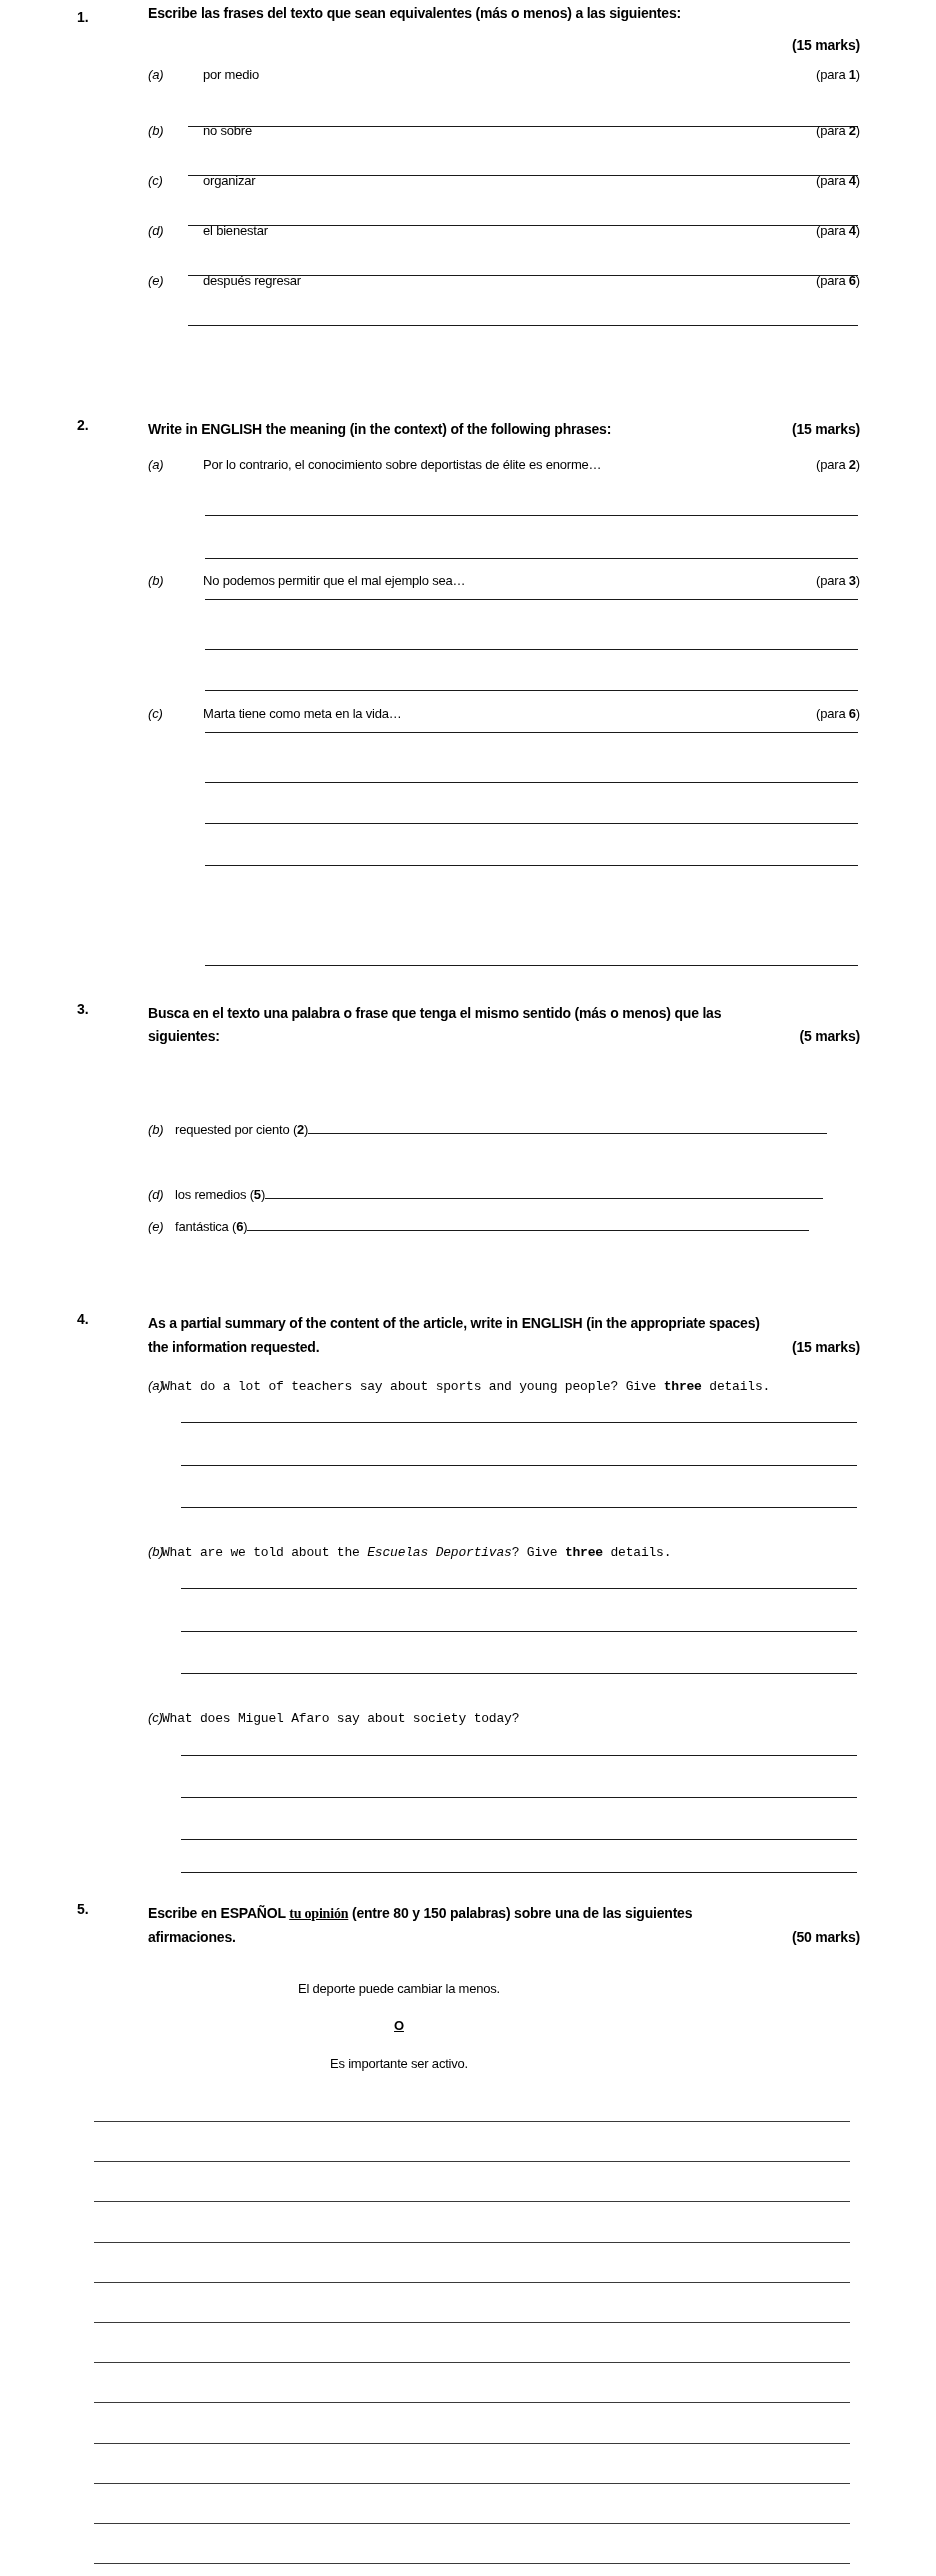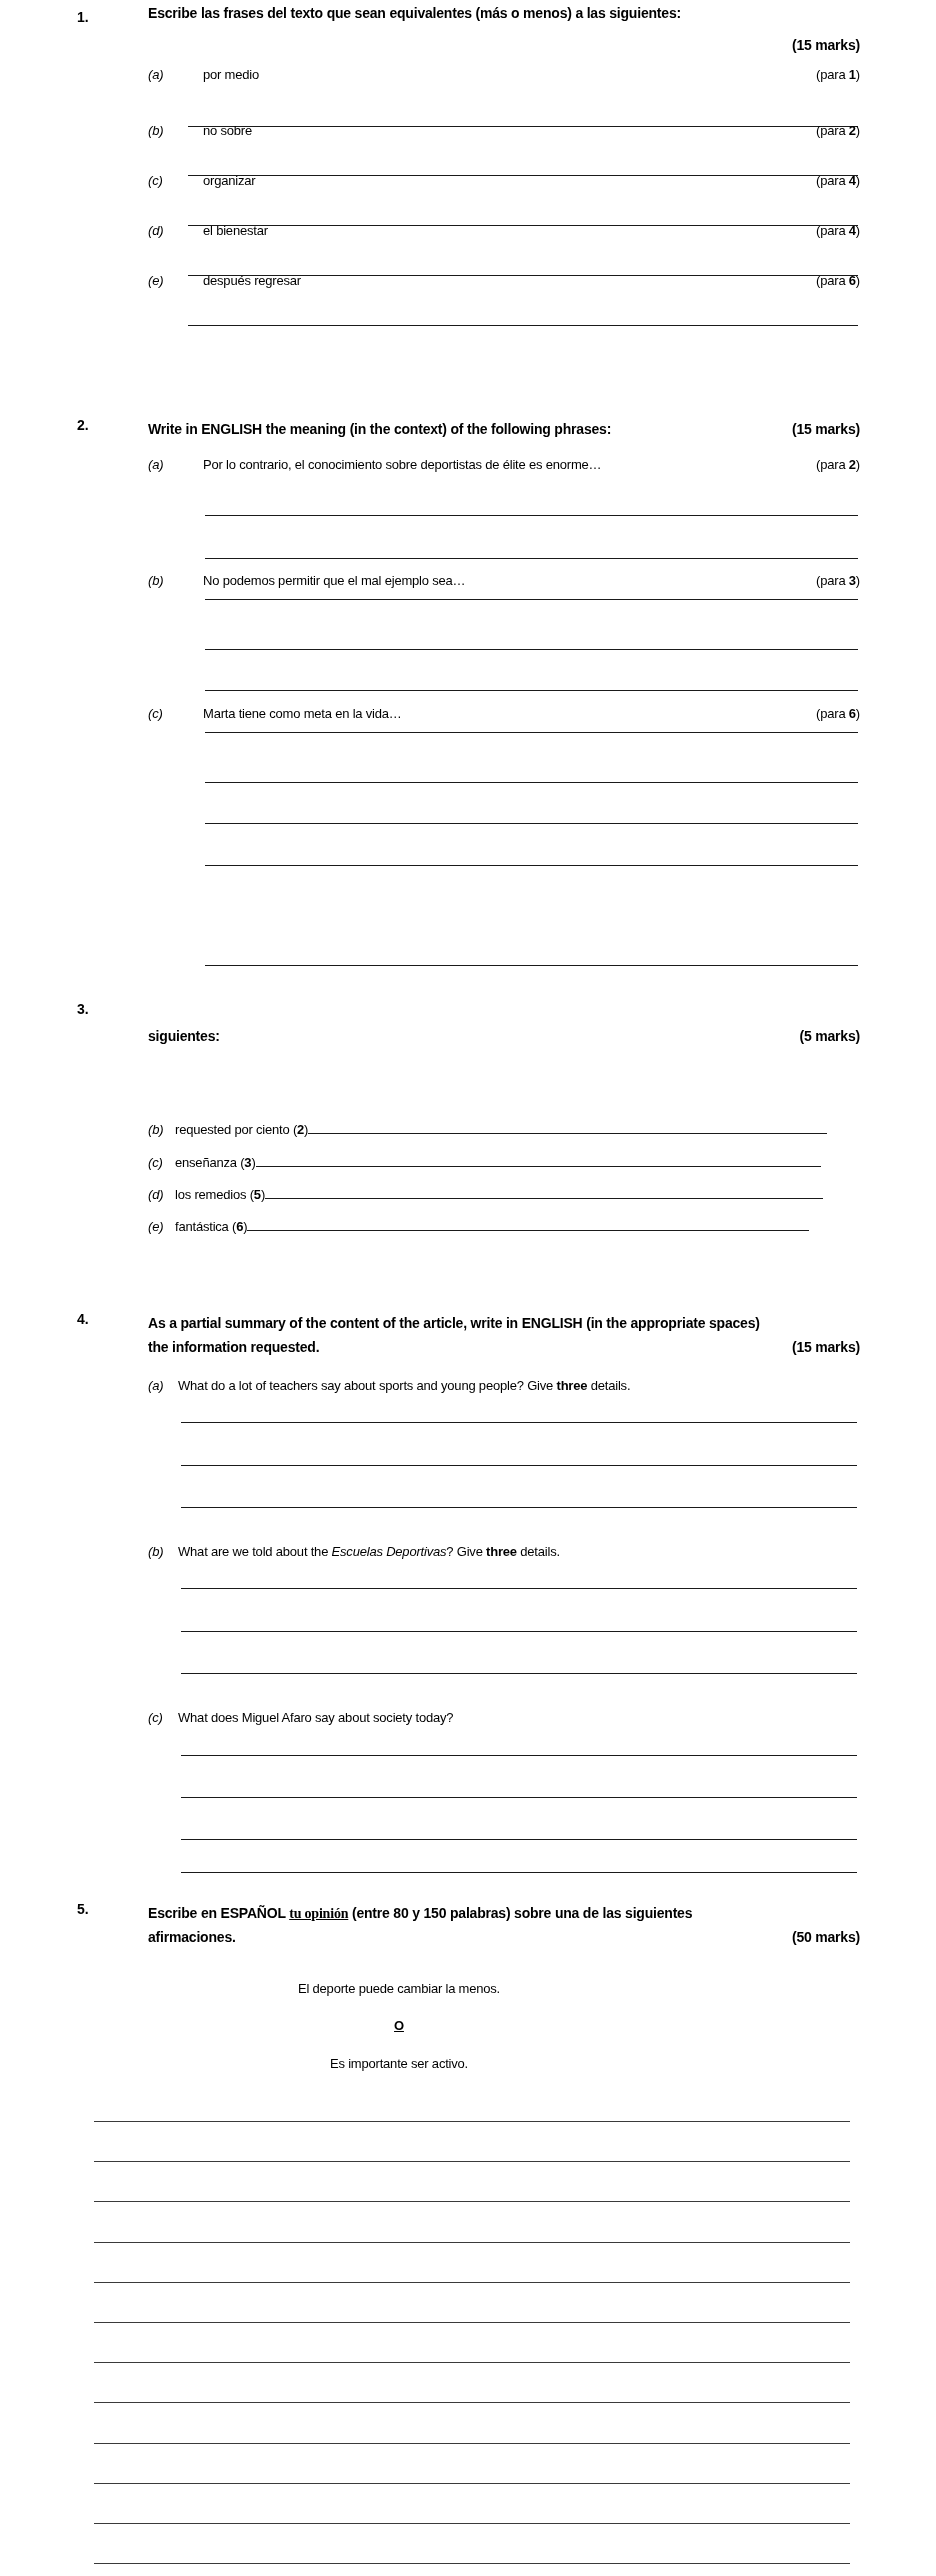--- a/index.html
+++ b/index.html
@@ -64,21 +64,21 @@
   .subrow .txt {
     display: inline-block;
     margin-left: 55px;
   }
   .subrow .para {
     float: right;
   }
   .subrow .para b { font-weight: bold; }
 
   
-  .subrow-tight .txt { margin-left: 30px; }
+  .subrow-tight .txt { margin-left: 14px; font-family: Liberation Mono, monospace; }
 
   
   .rule {
     position: absolute;
     height: 0;
     border-top: 1.5px solid #1a1a1a;
   }
   .rule-thin {
     position: absolute;
     height: 0;
@@ -199,33 +199,33 @@
     <span class="lbl">(c)</span>
     <span class="para"><span>(para </span><b>6</b><span>)</span></span>
     <span class="txt">Marta tiene como meta en la vida…</span>
   </div>
   <div class="rule" style="left:205px; width:653px; top:782px"></div>
   <div class="rule" style="left:205px; width:653px; top:823px"></div>
   <div class="rule" style="left:205px; width:653px; top:865px"></div>
   <div class="rule" style="left:205px; width:653px; top:965px"></div>
 
   <div class="qnum" style="top:1001px">3.</div>
+  <div class="qstem" style="top:1001px">
+    <span>Busca en el texto una palabra o frase que tenga el mismo sentido (más o menos) que las</span>
+  </div>
   <div class="qstem" style="top:1024px">
     <span class="marks">(5 marks)</span>
     <span>siguientes:</span>
   </div>
 
 
   <div class="q3row" style="top:1122px">
     <span class="lbl">(b)</span><span class="term"><span>requested por ciento (</span><b>2</b><span>)</span></span><span class="fill" style="width:519px"></span>
   </div>
 
-  <div class="q3row" style="top:1155px">
-    <span class="lbl">(c)</span><span class="term"><span>enseñanza (</span><b>3</b><span>)</span></span><span class="fill" style="width:565px"></span>
-  </div>
 
   <div class="q3row" style="top:1187px">
     <span class="lbl">(d)</span><span class="term"><span>los remedios (</span><b>5</b><span>)</span></span><span class="fill" style="width:558px"></span>
   </div>
 
   <div class="q3row" style="top:1219px">
     <span class="lbl">(e)</span><span class="term"><span>fantástica (</span><b>6</b><span>)</span></span><span class="fill" style="width:562px"></span>
   </div>
 
   <div class="qnum" style="top:1311px">4.</div>

